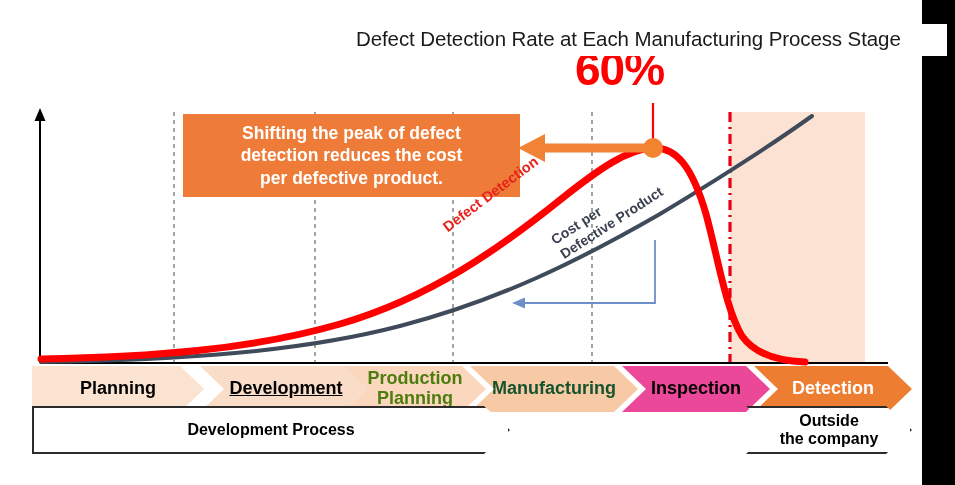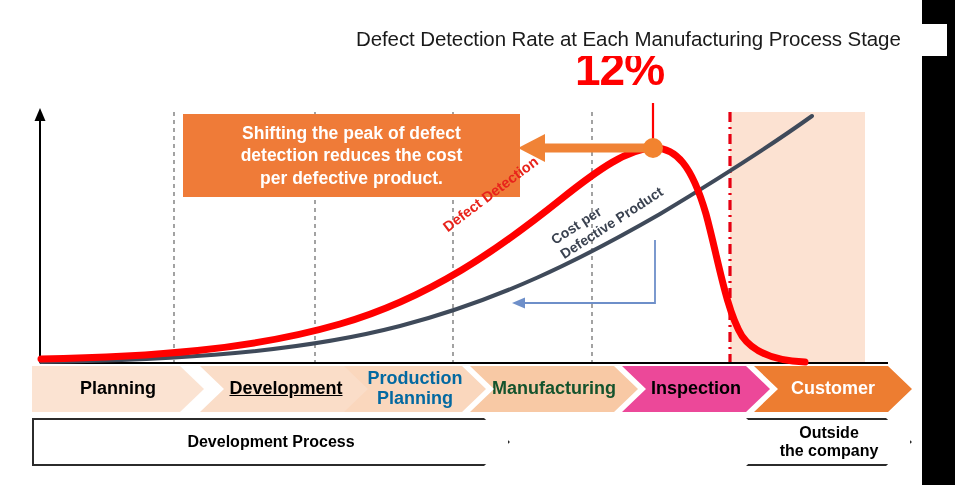--- a/index.html
+++ b/index.html
@@ -130,21 +130,21 @@
     color: #000000;
     text-align: center;
     line-height: 1.1;
     white-space: pre-line;
     filter: drop-shadow(2px 2px 1.5px rgba(0,0,0,0.35));
   }
   
   .procbar {
     position: absolute;
     left: 32px;
-    top: 418px;
+    top: 406px;
     width: 880px;
     height: 48px;
   }
   .proc {
     position: absolute;
     top: 0;
     height: 48px;
     display: flex;
     align-items: center;
     justify-content: center;
@@ -202,40 +202,40 @@
       <line x1="655" y1="148" x2="540" y2="148" stroke="#F08336" stroke-width="9"></line>
       <polygon points="518,148 545,134 545,162" fill="#F08336"></polygon>
     </g>
 
     <circle cx="653" cy="148" r="10" fill="#F2832F"></circle>
   </svg>
 
   <div class="title-plate"></div>
   <div class="title-text">Defect Detection Rate at Each Manufacturing Process Stage</div>
 
-  <div class="pct-label">12%</div>
+  <div class="pct-label">60%</div>
 
   <div class="callout">
     <span class="callout-text">Shifting the peak of defect
 detection reduces the cost
 per defective product.</span>
   </div>
 
   <div class="curve-label lbl-defect">Defect Detection</div>
   <div class="curve-label lbl-cost">Cost per
 Defective Product</div>
 
   <div class="stages">
     <div class="chev" style="left: 0px; width: 172px; background: rgb(251, 227, 210); color: rgb(0, 0, 0); clip-path: polygon(0px 0px, calc(100% - 24px) 0px, 100% 50%, calc(100% - 24px) 100%, 0px 100%);"><span>Planning</span></div>
     <div class="chev" style="left: 168px; width: 172px; background: rgb(250, 221, 200); color: #000000; clip-path: polygon(0px 0px, calc(100% - 24px) 0px, 100% 50%, calc(100% - 24px) 100%, 0px 100%, 24px 50%); text-decoration: underline;"><span>Development</span></div>
-    <div class="chev" style="left: 312px; width: 142px; background: rgb(250, 215, 189); color: #0369a1; clip-path: polygon(0px 0px, calc(100% - 24px) 0px, 100% 50%, calc(100% - 24px) 100%, 0px 100%, 24px 50%);"><span>Production
+    <div class="chev" style="left: 312px; width: 142px; background: rgb(250, 215, 189); color: #4d7c0f; clip-path: polygon(0px 0px, calc(100% - 24px) 0px, 100% 50%, calc(100% - 24px) 100%, 0px 100%, 24px 50%);"><span>Production
 Planning</span></div>
     <div class="chev" style="left: 438px; width: 168px; background: rgb(248, 201, 165); color: #14532d; clip-path: polygon(0px 0px, calc(100% - 24px) 0px, 100% 50%, calc(100% - 24px) 100%, 0px 100%, 24px 50%);"><span>Manufacturing</span></div>
     <div class="chev" style="left: 590px; width: 148px; background: #ec4899; color: rgb(0, 0, 0); clip-path: polygon(0px 0px, calc(100% - 24px) 0px, 100% 50%, calc(100% - 24px) 100%, 0px 100%, 24px 50%);"><span>Inspection</span></div>
-    <div class="chev" style="left: 722px; width: 158px; background: rgb(237, 125, 49); color: rgb(255, 255, 255); clip-path: polygon(0px 0px, calc(100% - 24px) 0px, 100% 50%, calc(100% - 24px) 100%, 0px 100%, 24px 50%);"><span>Customer</span></div>
+    <div class="chev" style="left: 722px; width: 158px; background: rgb(237, 125, 49); color: rgb(255, 255, 255); clip-path: polygon(0px 0px, calc(100% - 24px) 0px, 100% 50%, calc(100% - 24px) 100%, 0px 100%, 24px 50%);"><span>Detection</span></div>
   </div>
 
   <div class="procbar">
     <div class="proc" style="left: 0px; width: 478px; clip-path: polygon(0px 0px, calc(100% - 26px) 0px, 100% 50%, calc(100% - 26px) 100%, 0px 100%); background: linear-gradient(rgb(255, 255, 255), rgb(255, 255, 255)) padding-box padding-box; box-shadow: rgb(43, 43, 43) 0px 0px 0px 2px inset;">
       <span class="proc-inner">Development Process</span>
     </div>
     <div class="proc" style="left: 714px; width: 166px; clip-path: polygon(0px 0px, calc(100% - 26px) 0px, 100% 50%, calc(100% - 26px) 100%, 0px 100%, 26px 50%); background: linear-gradient(rgb(255, 255, 255), rgb(255, 255, 255)) padding-box padding-box; box-shadow: rgb(43, 43, 43) 0px 0px 0px 2px inset;">
       <span class="proc-inner">Outside
 the company</span>
     </div>

